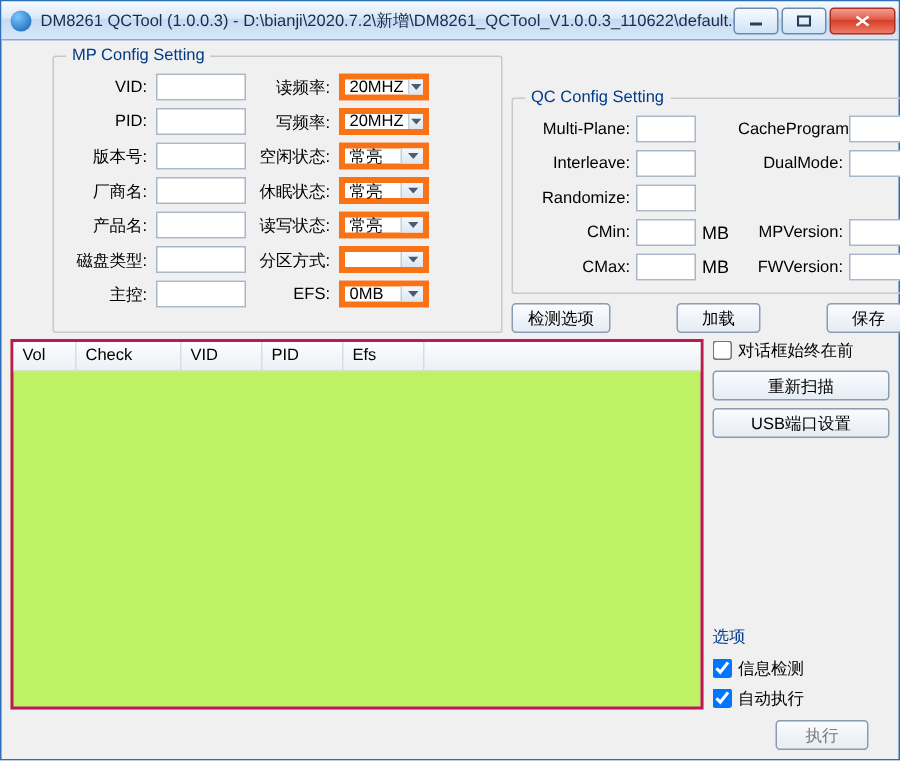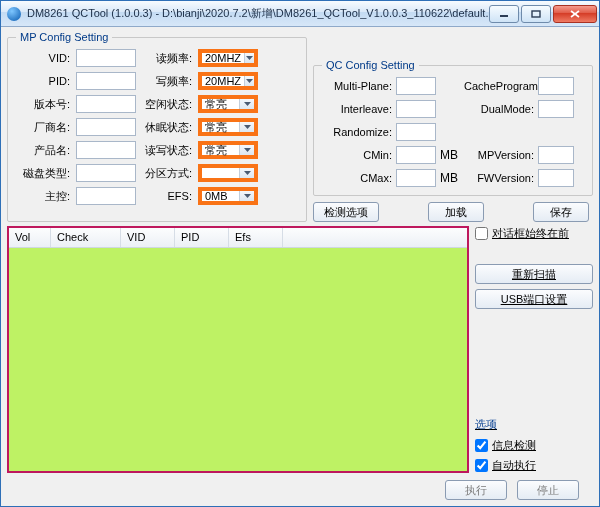--- a/index.html
+++ b/index.html
@@ -15,21 +15,21 @@
   .winbtn { width: 30px; height: 18px; border: 1px solid #6f8bab; border-radius: 3px; background: linear-gradient(#f6fbff,#cfe3f6); display:flex; align-items:center; justify-content:center; font-size:10px; }
   .winbtn.close { width: 44px; background: linear-gradient(#f59b8e,#e05a46 45%,#d53d27 46%,#ef7a63); border-color:#a83122; color:#fff; }
   .winbtn svg { display:block; }
 
   .client { flex:1; padding: 4px 6px 6px 6px; display:flex; flex-direction:column; gap:4px; }
 
   fieldset { border: 1px solid #c8c8c8; border-radius: 2px; padding: 6px 8px 8px 8px; margin:0; }
   fieldset > legend { font-size: 11px; color:#003a88; padding: 0 4px; }
 
   .toprow { display:flex; gap:6px; }
-  .mp { flex: 0 0 300px; }
+  .mp { flex: 0 0 300px; margin-left: 28px; }
   .qcwrap { flex:1; display:flex; flex-direction:column; gap:6px;margin-top:28px; }
 
   .mpgrid { display:grid; grid-template-columns: 54px 60px 50px 60px; column-gap:6px; row-gap:5px; align-items:center; }
   .lab { text-align:right; font-size:11px; white-space:nowrap; }
   .lab.colon::after { content: ":"; }
 
   input.txt { width:100%; height:18px; border:1px solid #a9b7c9; background:#fff; padding:0 3px; font-size:11px; }
   .combo { position:relative; width:100%; height:18px; border:4px solid #f97316; background:#fff; display:flex; align-items:center; }
   .combo .val { flex:1; padding:0 3px; font-size:11px; }
   .combo .arrow { width:15px; height:100%; border-left:1px solid #c3cedb; background:linear-gradient(#f4f7fb,#dde7f1); display:flex; align-items:center; justify-content:center; }
@@ -44,21 +44,21 @@
   .qcbtnrow { display:flex; gap:8px; justify-content:space-between; padding-right:4px; }
   button.btn { height:20px; min-width:56px; border:1px solid #8a9bb2; border-radius:3px; background:linear-gradient(#fbfcfe,#e5ecf4); font-size:11px; padding:0 10px; }
 
   .midrow { flex:1; display:flex; gap:6px; min-height:0; }
 
   .tablewrap { flex:1; border:2px solid #be185d; background:#bef264; display:flex; flex-direction:column; }
   .thead { display:flex; height:20px; background:linear-gradient(#fcfdfe,#ecf0f5); border-bottom:1px solid #cfd7e1; }
   .thead .th { border-right:1px solid #d6dde6; padding:3px 6px 0 6px; font-size:11px; }
   .tbody { flex:1; }
 
-  .side { width:118px; display:flex; flex-direction:column; gap:23px;text-decoration:underline; }
+  .side { width:118px; display:flex; flex-direction:column; gap:6px; }
   .check { display:flex; align-items:center; gap:4px; font-size:11px; }
   .check input { width:13px; height:13px; margin:0; }
   .sidebtns { display:flex; flex-direction:column; gap:5px; }
   .sidebtns .btn { min-width:0; width:100%; }
 
   .optgroup { margin-top:auto; }
   .optgroup .optlabel { color:#033d90; font-size:11px; margin-bottom:6px; }
   .opts { display:flex; flex-direction:column; gap:5px; }
 
   .bottombar { display:flex; justify-content:flex-end; gap:10px; padding:3px 14px 0 0; }
@@ -262,16 +262,15 @@
               <input type="checkbox" checked="" style="">
                 <span>自动执行</span>
             </label>
           </div>
         </div>
       </div>
     </div>
 
     <div class="bottombar">
       <button class="btn">执行</button>
-      <button class="btn">停止</button>
     </div>
   </div>
 </div>
 
 </body></html>

